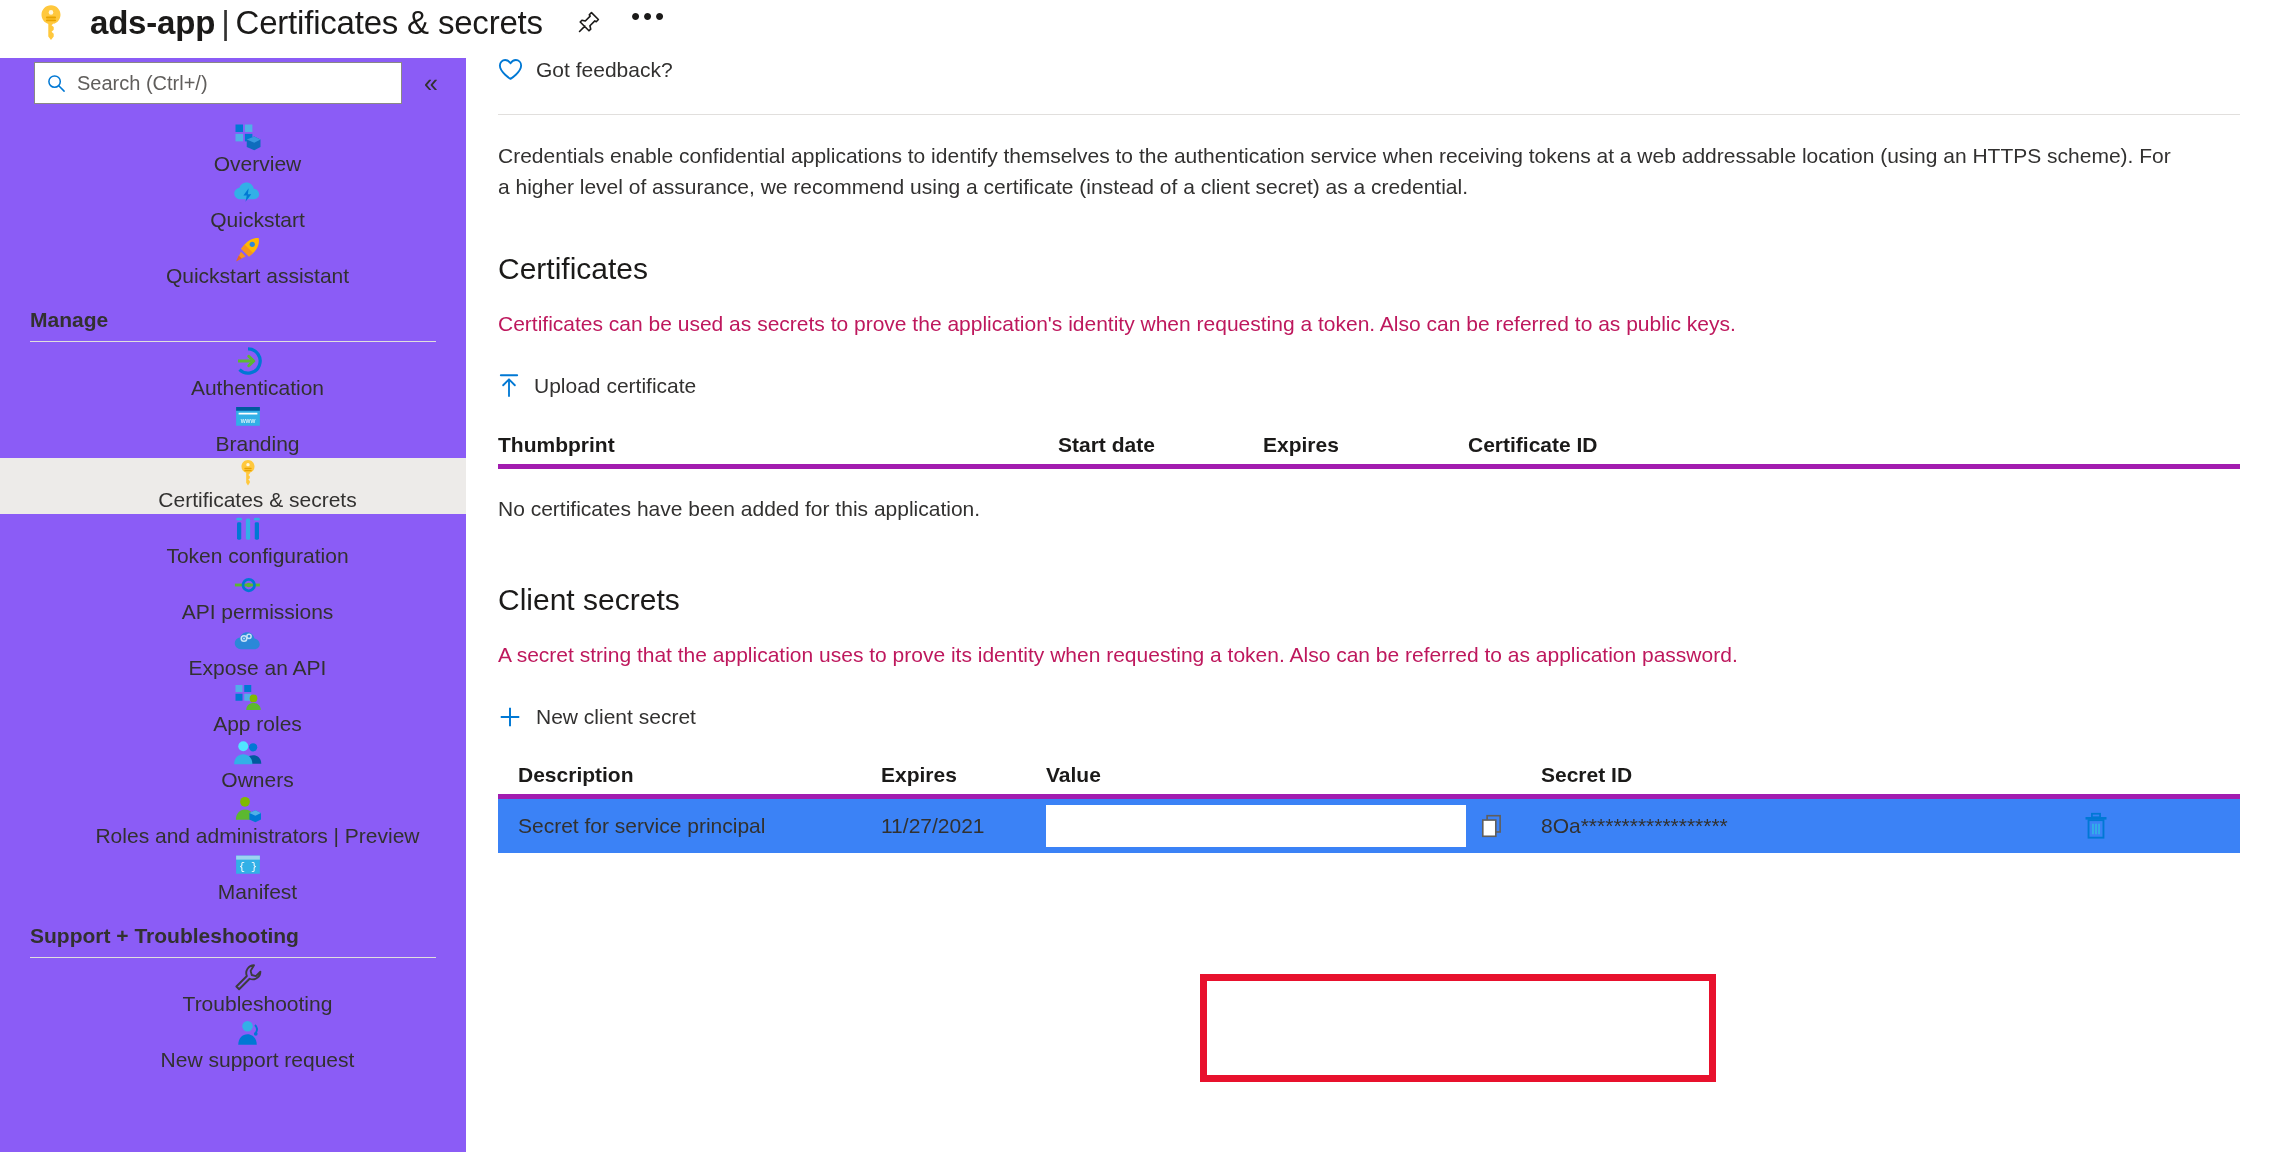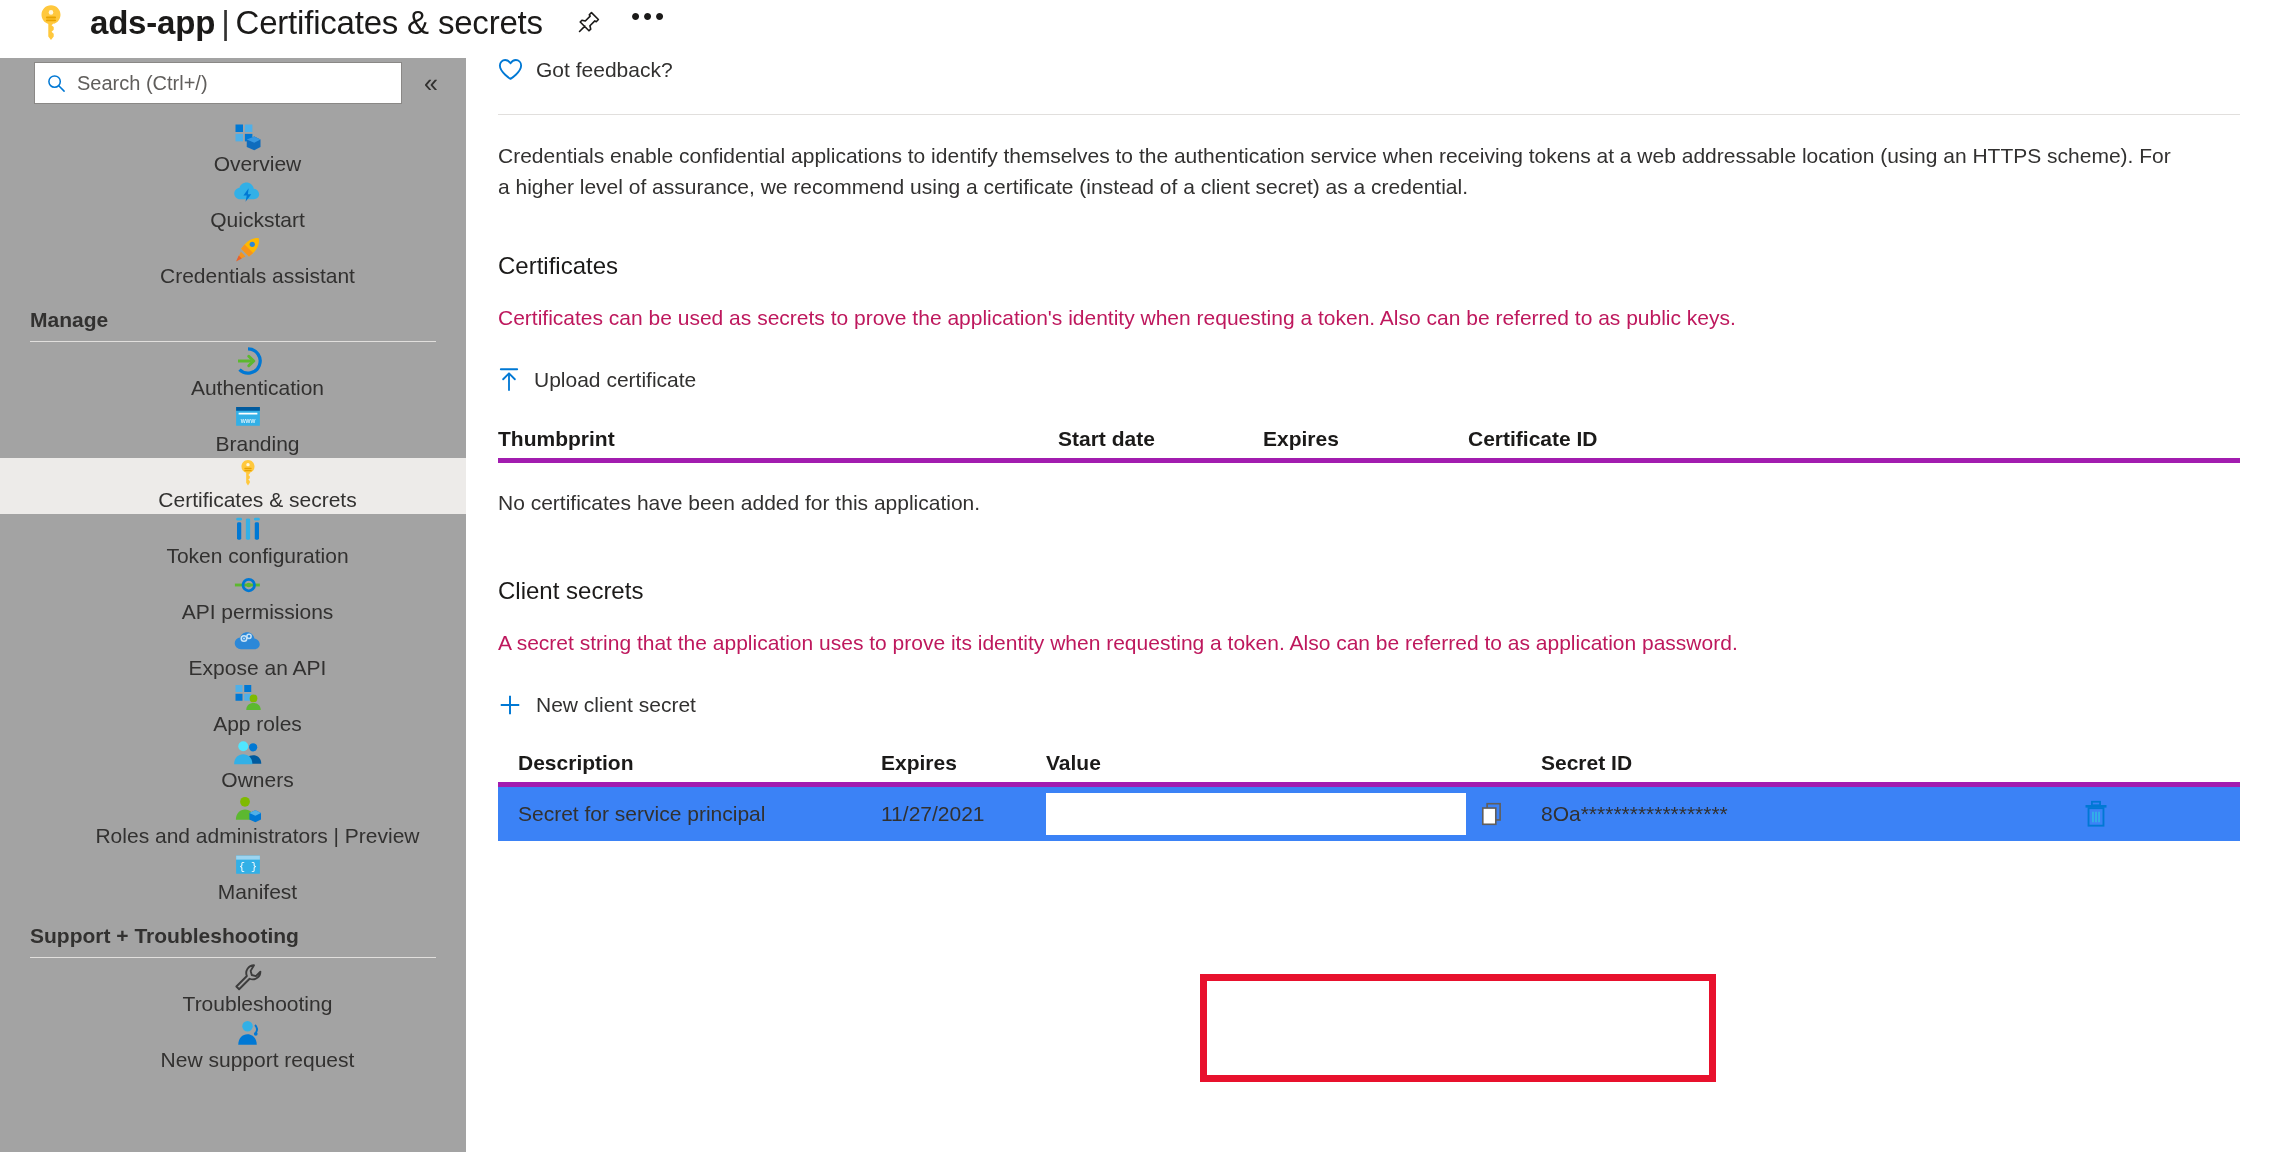--- a/index.html
+++ b/index.html
@@ -27,21 +27,21 @@
   #page-title .sub  { font-weight: 400; }
   #pin-icon { margin-left: 32px; width: 26px; height: 26px; cursor: pointer; }
   #ellipsis-btn {
     margin-left: 30px; font-size: 26px; line-height: 10px; color: #1b1a19;
     letter-spacing: 3px; cursor: pointer; padding-bottom: 14px;
   }
 
   
   #sidebar {
     position: absolute; left: 0; top: 58px; width: 466px; height: 1094px;
-    background: #a3a3a3;
+    background: #8b5cf6;
   }
   #search-row {
     display: flex; align-items: center; padding-left: 34px; height: 50px;
   }
   #search-box {
     width: 368px; height: 42px; border: 1px solid #8a8886; background: #fff;
     display: flex; align-items: center; padding-left: 12px;
   }
   #search-box svg { flex: none; }
   #search-input {
@@ -85,21 +85,21 @@
     width: 220px;
   }
   #feedback-label { margin-left: 13px; font-size: 21px; color: #323130; }
   #top-rule { border-top: 1px solid #e1dfdd; margin-top: 10px; width: 1742px; }
 
   .body-para {
     font-size: 21px; line-height: 31px; color: #323130;
     margin-top: 25px; max-width: 1690px;
   }
   .section-h2 {
-    font-size: 24px; font-weight: 400; color: #1b1a19; margin-top: 50px;
+    font-size: 30px; font-weight: 400; color: #1b1a19; margin-top: 50px;
   }
   .section-desc {
     font-size: 21px; color: #be185d; margin-top: 26px;
   }
 
   .cmd-btn {
     display: inline-flex; align-items: center; cursor: pointer;
     margin-top: 34px; height: 32px; text-align: right;
   }
   .cmd-btn .cmd-label {
@@ -209,21 +209,21 @@
     </div>
 
     <div class="nav-item">
       <svg class="nav-ico" viewBox="0 0 24 24">
         <path d="M20.5 3.2 C17 2.8 12.2 4.8 9.3 8.3 L6.5 11.7 L12.8 18 L16.1 15.1 C19.6 12.2 21.6 7.4 20.5 3.2 Z" fill="#ffb900"></path>
         <path d="M9.3 8.3 L6.5 11.7 L12.8 18 L16.1 15.1 Z" fill="#f7941d"></path>
         <circle cx="15.4" cy="8.2" r="2.1" fill="#2b88d8"></circle>
         <path d="M6.3 14.2 L3.1 21.3 L10 17.9 Z" fill="#f7941d"></path>
         <path d="M2.4 22 L4.6 17.2 L7 19.6 Z" fill="#e8622e"></path>
       </svg>
-      <span class="nav-label">Credentials assistant</span>
+      <span class="nav-label">Quickstart assistant</span>
     </div>
   </div>
 
   <div class="nav-group">
     <div class="nav-group-title">Manage</div>
     <div class="nav-group-rule"></div>
   </div>
 
   <div>
 

